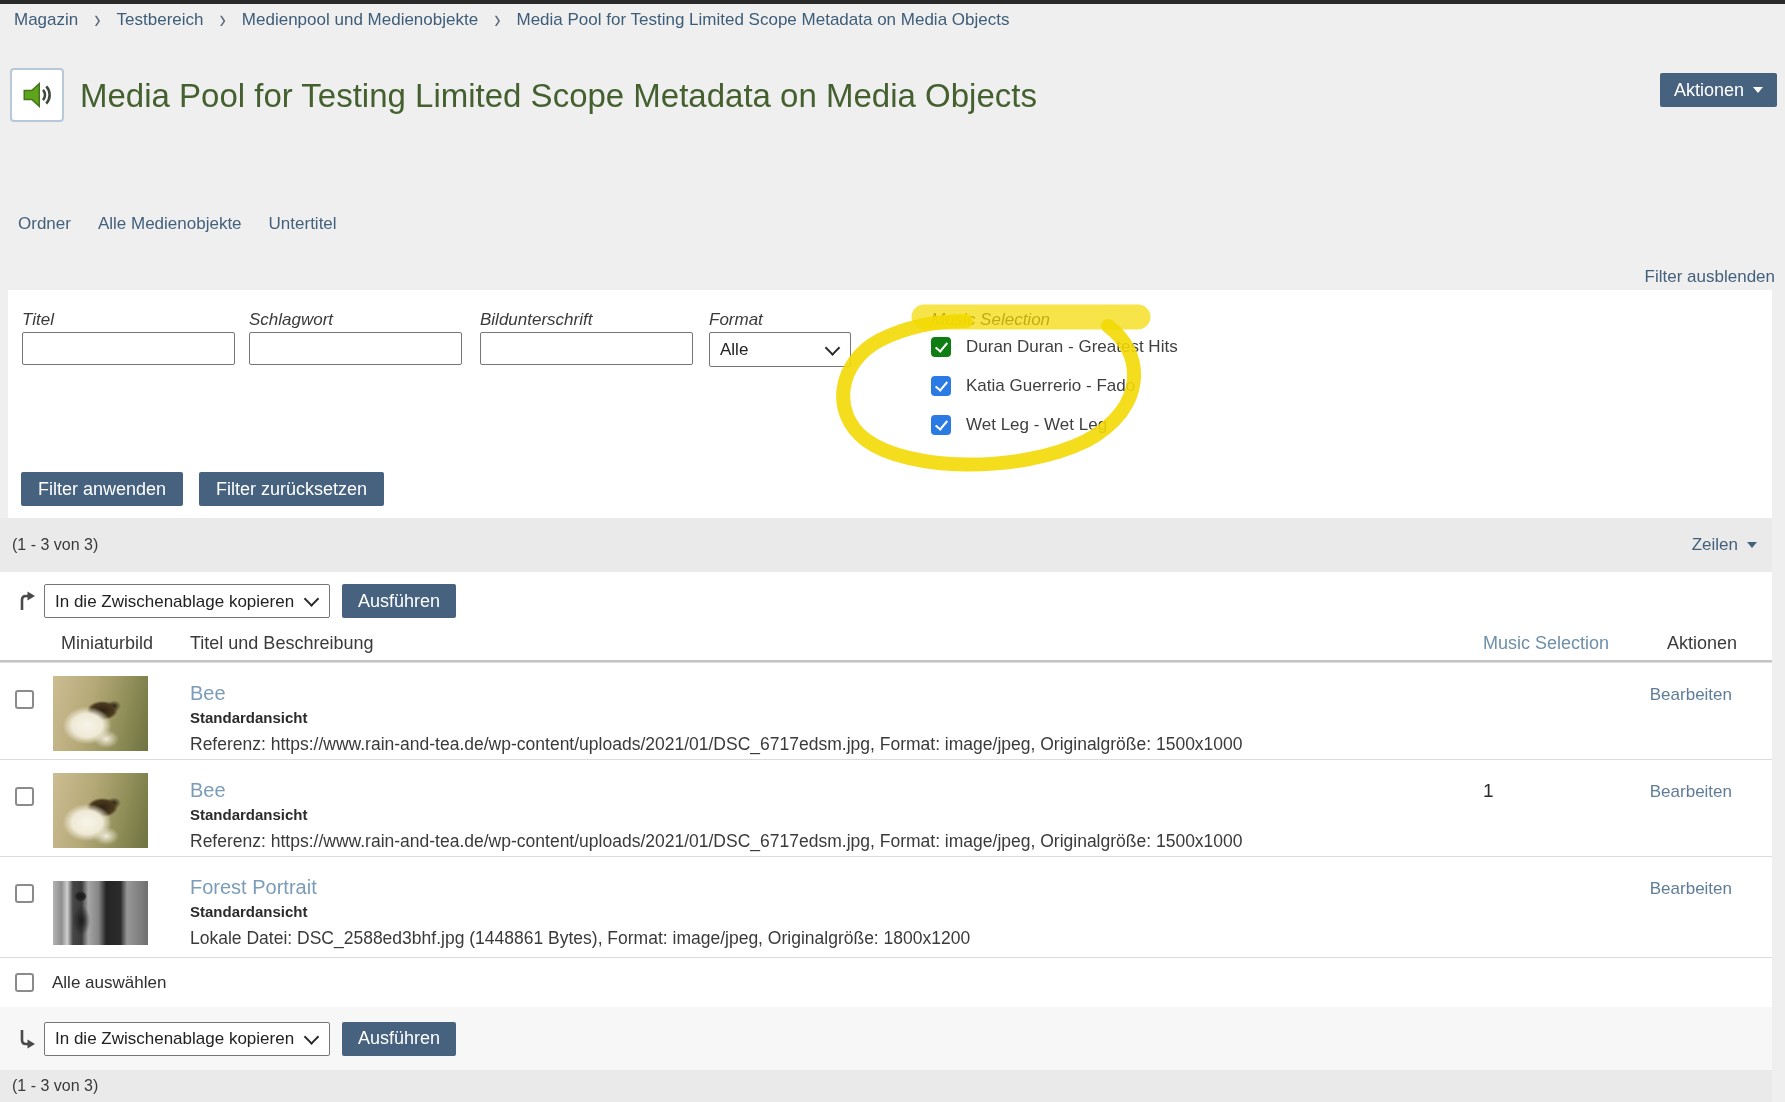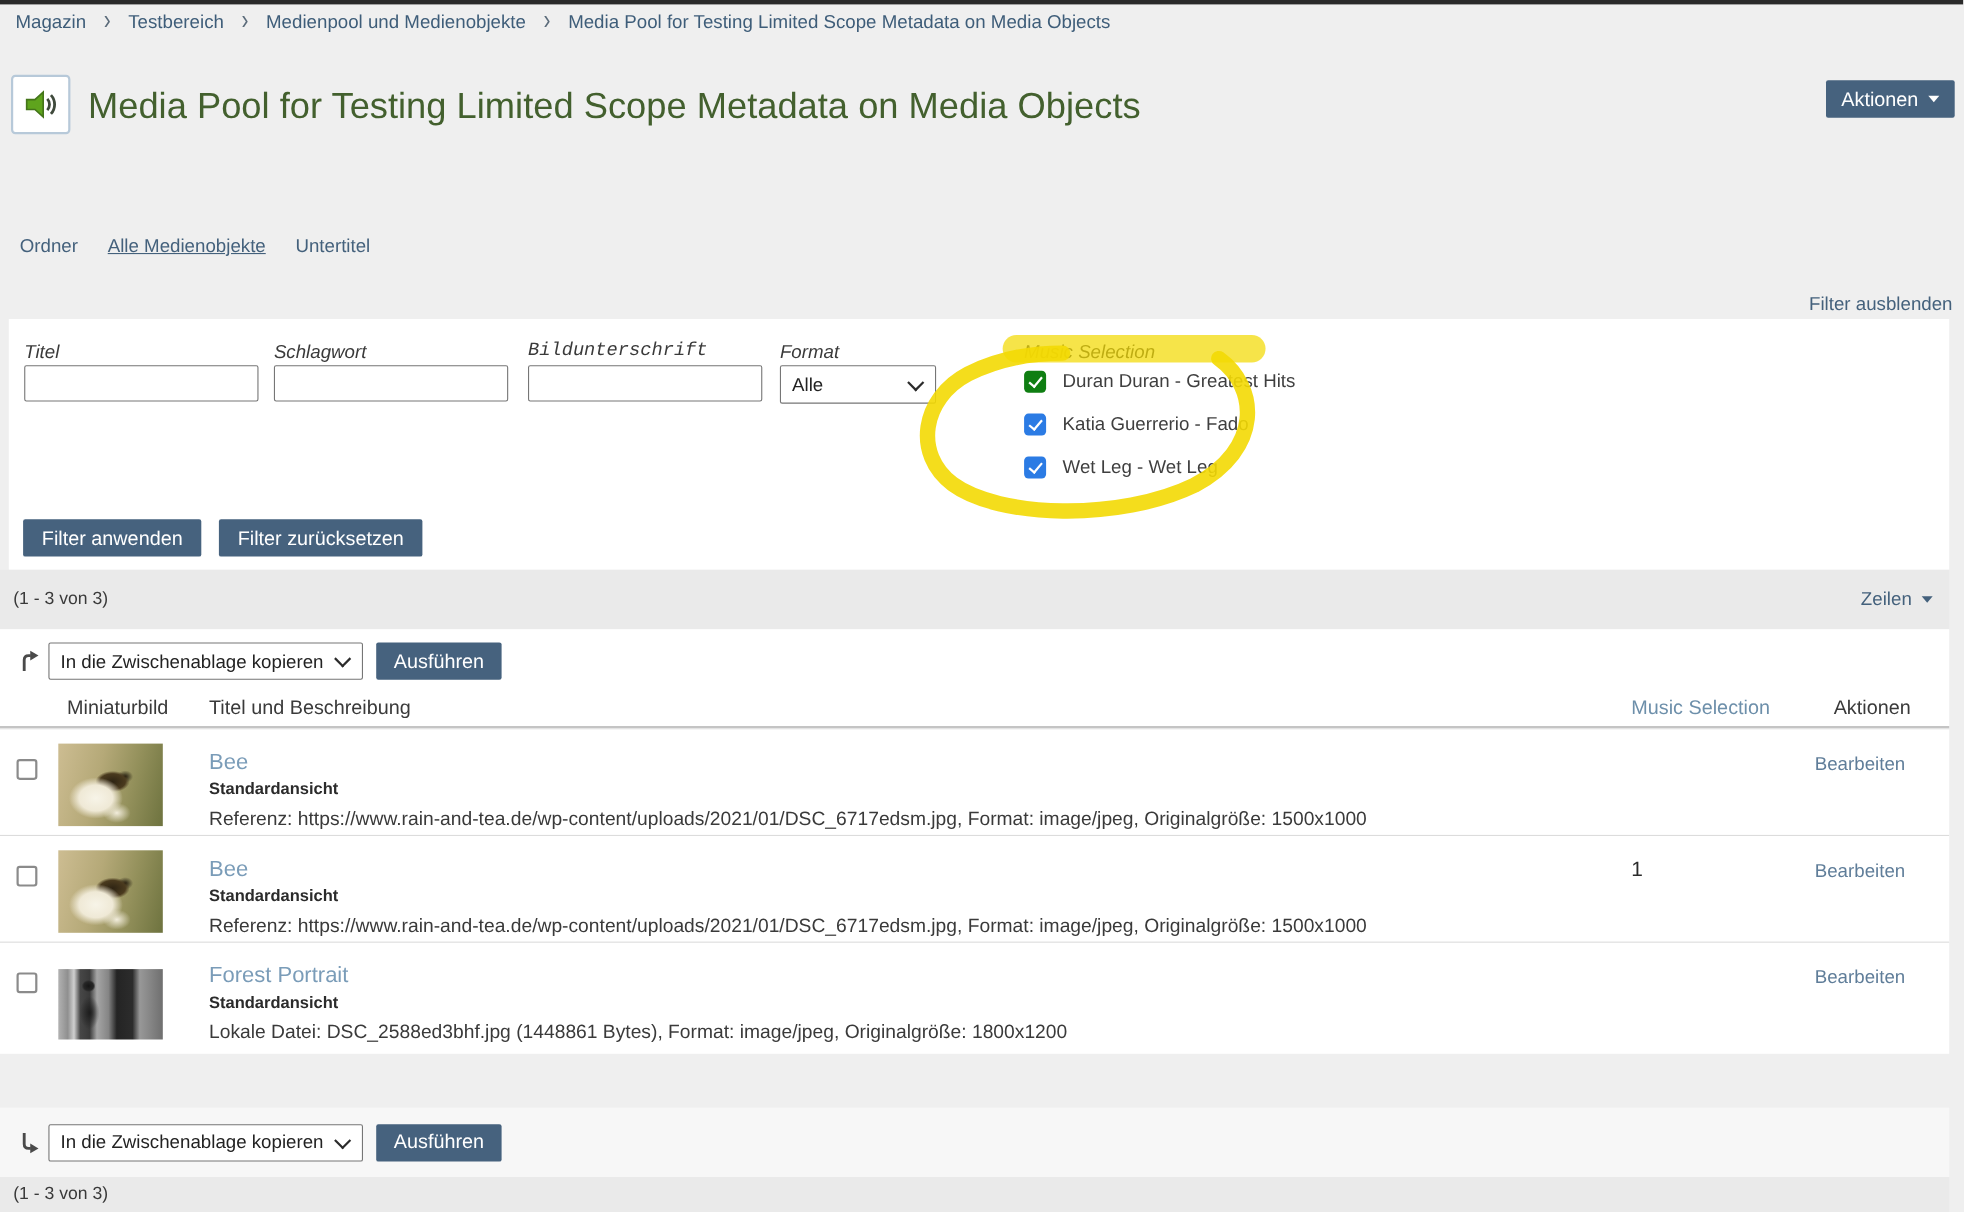--- a/index.html
+++ b/index.html
@@ -25,21 +25,21 @@
          border-top:6px solid currentColor;margin-left:9px;}
 
   
   .tabbar{left:0;top:160px;width:1785px;height:37px;border-bottom:3px solid #2b2a2a;display:flex;padding-left:10px;box-sizing:border-box;}
   .tab{padding:0 18px;line-height:37px;font-size:18px;color:#4a5f75;white-space:nowrap;cursor:pointer;}
   .tab.active{background:#2b2a2a;color:#fff;}
 
   
   .subnav{left:18px;top:212px;display:flex;gap:27px;font-size:17px;color:#44617c;line-height:24px;}
   .subnav-item{cursor:pointer;}
-  .subnav-item.active{text-decoration:underline;}
+  .subnav-item.active{}
 
   .filter-hide{right:10px;top:267px;font-size:17px;color:#44617c;line-height:20px;cursor:pointer;}
 
   
   .filter-panel{left:8px;top:290px;width:1764px;height:228px;background:#fff;}
   .f-label{position:absolute;top:20px;font-size:17px;font-style:italic;color:#3a3a3a;}
   .f-input{position:absolute;top:42px;width:213px;height:33px;border:1px solid #767676;border-radius:2px;
            box-sizing:border-box;font-family:inherit;font-size:17px;padding:0 8px;background:#fff;}
   .selwrap{position:absolute;box-sizing:border-box;}
   .selwrap select{width:100%;height:100%;-webkit-appearance:none;appearance:none;border:1px solid #767676;border-radius:2px;
@@ -132,21 +132,21 @@
     <span class="subnav-item">Untertitel</span>
   </div>
 
   <div class="abs filter-hide">Filter ausblenden</div>
 
   <div class="abs filter-panel">
     <span class="f-label" style="left:14px;">Titel</span>
     <input class="f-input" style="left: 14px;">
     <span class="f-label" style="left:241px;">Schlagwort</span>
     <input class="f-input" style="left: 241px;">
-    <span class="f-label" style="left:472px;font-family:Liberation Mono, monospace;">Bildunterschrift</span>
+    <span class="f-label" style="left:472px;">Bildunterschrift</span>
     <input class="f-input" style="left: 472px;">
     <span class="f-label" style="left:701px;">Format</span>
     <span class="selwrap" style="left:701px;top:42px;width:142px;height:35px;">
       <select>
         <option>Alle</option>
       </select>
       <span class="sel-chev"></span>
     </span>
 
     <span class="music-label">Music Selection</span>
@@ -226,20 +226,24 @@
   <div class="abs row" style="top:856px;height:101px;">
     <span class="cb" style="left:15px;top:27px;" role="checkbox" aria-checked="false"></span>
     <div class="thumb" data-thumb="forest"></div>
     <span class="rtitle">Forest Portrait</span>
     <span class="rview">Standardansicht</span>
     <span class="rdetails">Lokale Datei: DSC_2588ed3bhf.jpg (1448861 Bytes), Format: image/jpeg, Originalgröße: 1800x1200</span>
     <span class="rmusic"></span>
     <span class="redit">Bearbeiten</span>
   </div>
 
+  <div class="abs selectall">
+    <span class="cb" style="left:15px;top:15px;" role="checkbox" aria-checked="false"></span>
+    <span class="label">Alle auswählen</span>
+  </div>
 
   <div class="abs bulkrow" style="top:1007px;height:63px;background:#f7f7f7;">
     <svg class="bulk-icon" width="26" height="26" viewBox="0 0 26 26">
       <path d="M8 4 L8 14 Q8 18 12 18 L14 18" fill="none" stroke="#4a4a4a" stroke-width="2.6"></path>
       <polygon points="13.5,13.5 13.5,22.5 21,18" fill="#4a4a4a"></polygon>
     </svg>
     <span class="selwrap bulk-sel">
       <select>
         <option>In die Zwischenablage kopieren</option>
       </select>

